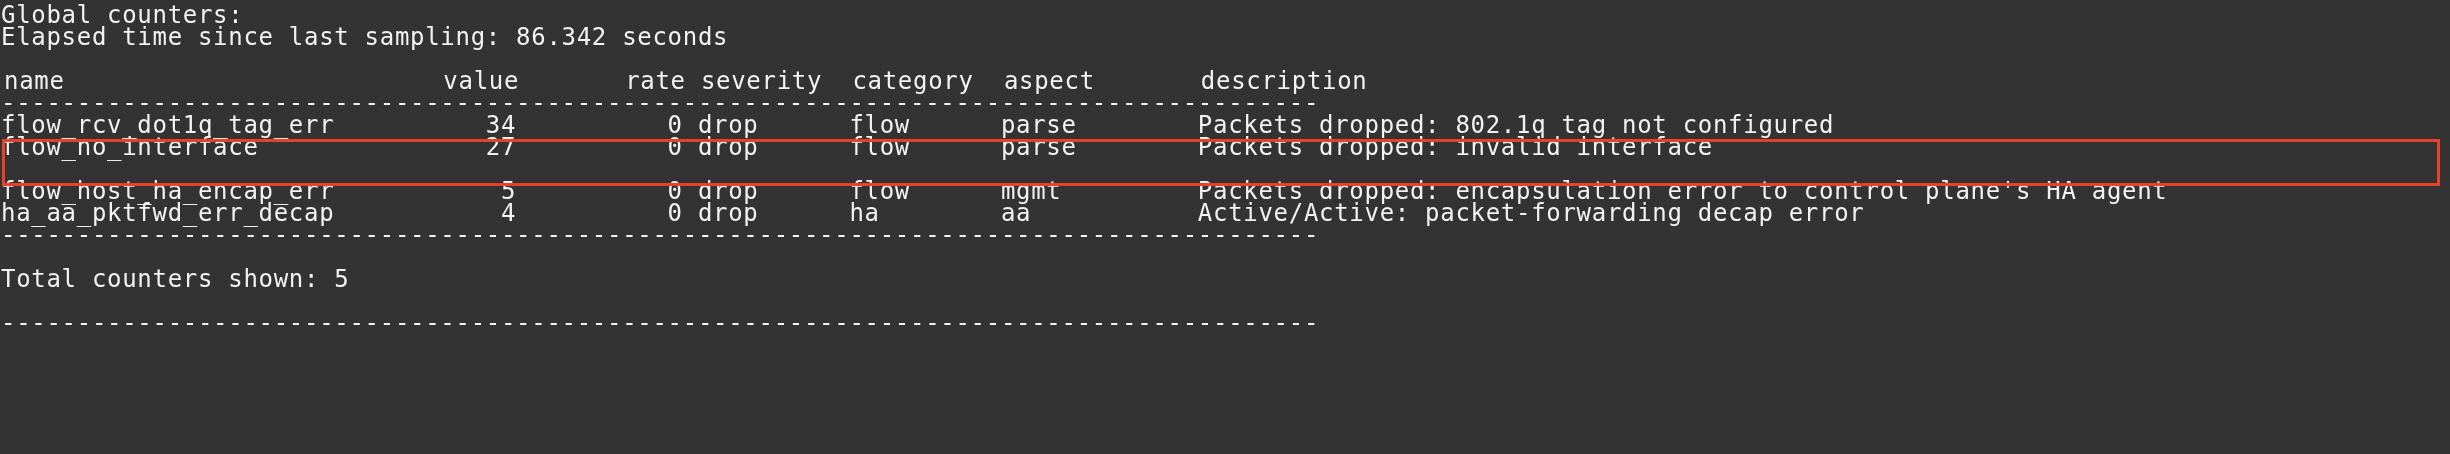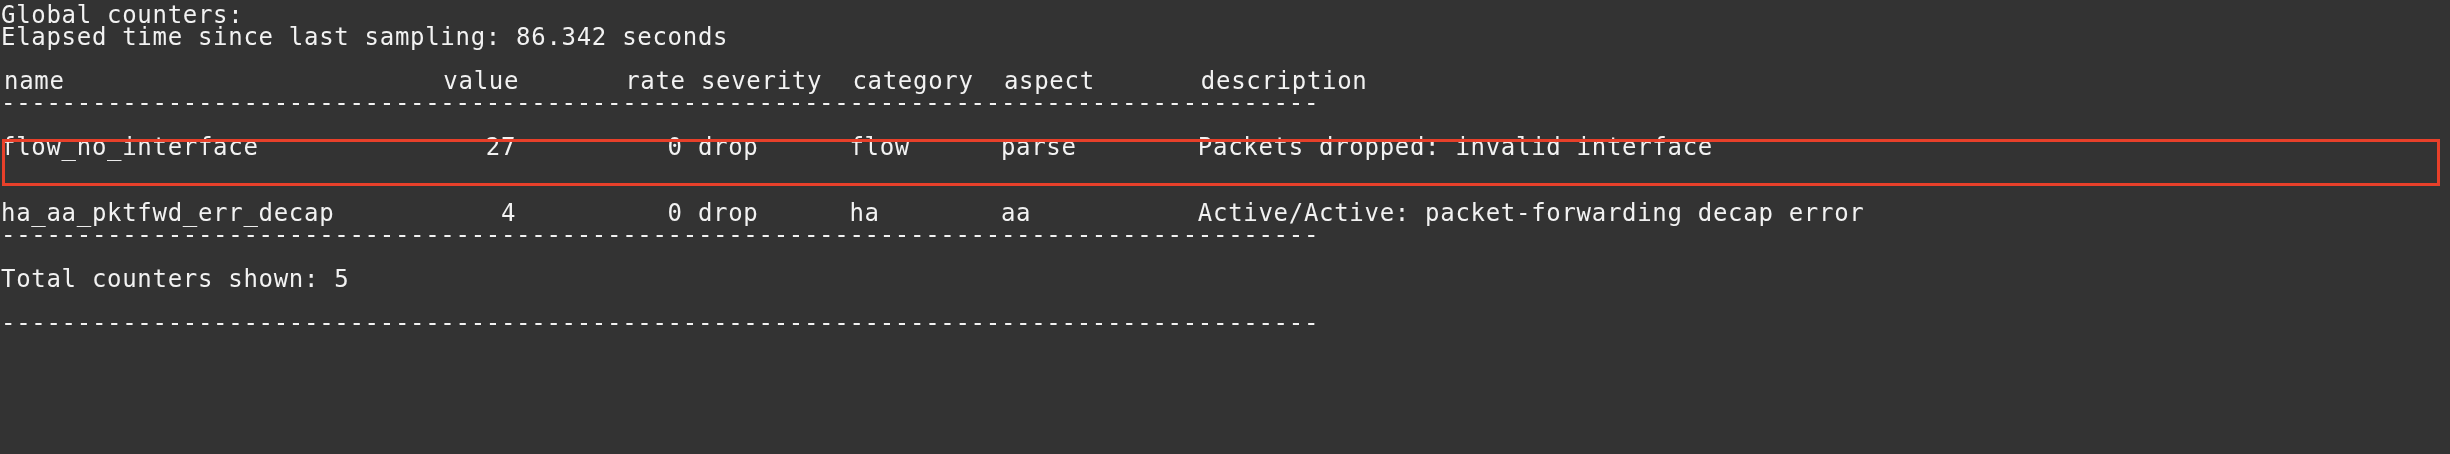--- a/index.html
+++ b/index.html
@@ -50,20 +50,22 @@
 </style>
 </head>
 <body>
 
 <div id="terminal">
 
   <div class="line" style="top: 4px; left: 1px; letter-spacing: 0.701px;">Global counters:</div>
     <div class="line" style="top: 26px; left: 1px; letter-spacing: 0.701px;">Elapsed time since last sampling: 86.342 seconds</div>
     <div class="line" style="top: 70px; left: 4px; letter-spacing: 0.701px;">name                         value       rate severity  category  aspect       description</div>
     <div class="line" style="top: 92px; left: 1px; letter-spacing: 0.701px;">---------------------------------------------------------------------------------------</div>
+    <div class="line" style="top: 114px; left: 1px; letter-spacing: 0.701px;">flow_rcv_dot1q_tag_err          34          0 drop      flow      parse        Packets dropped: 802.1q tag not configured</div>
     <div class="line" style="top: 136px; left: 1px; letter-spacing: 0.701px;">flow_no_interface               27          0 drop      flow      parse        Packets dropped: invalid interface</div>
+    <div class="line" style="top: 180px; left: 1px; letter-spacing: 0.701px;">flow_host_ha_encap_err           5          0 drop      flow      mgmt         Packets dropped: encapsulation error to control plane's HA agent</div>
     <div class="line" style="top: 202px; left: 1px; letter-spacing: 0.701px;">ha_aa_pktfwd_err_decap           4          0 drop      ha        aa           Active/Active: packet-forwarding decap error</div>
     <div class="line" style="top: 224px; left: 1px; letter-spacing: 0.701px;">---------------------------------------------------------------------------------------</div>
     <div class="line" style="top: 268px; left: 1px; letter-spacing: 0.701px;">Total counters shown: 5</div>
     <div class="line" style="top: 312px; left: 1px; letter-spacing: 0.701px;">---------------------------------------------------------------------------------------</div>
     <div id="highlight-box" style="top: 139px; height: 47px; border-color: rgb(232, 64, 42);"></div>
 
 </div>
 
 </body></html>

